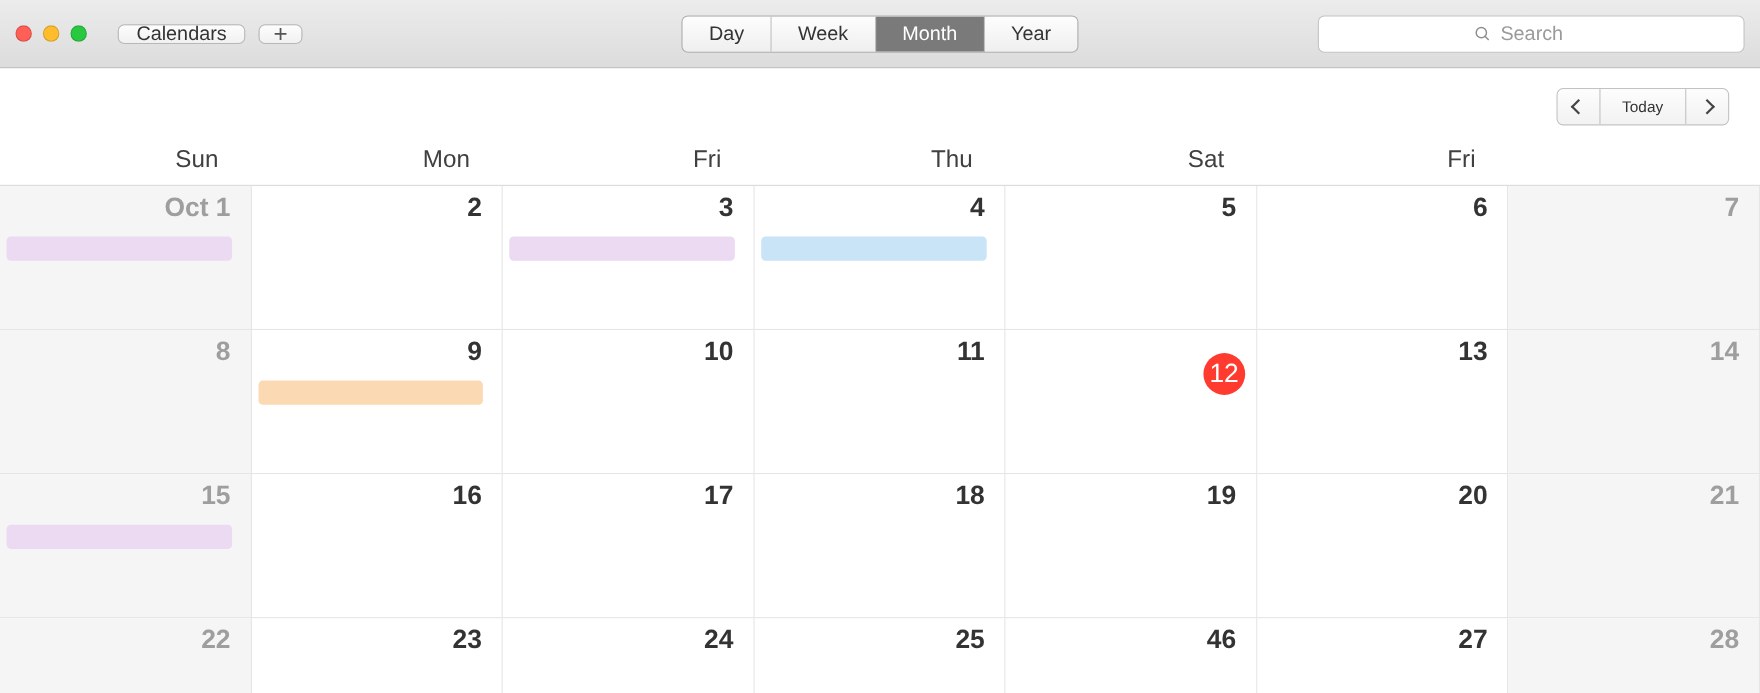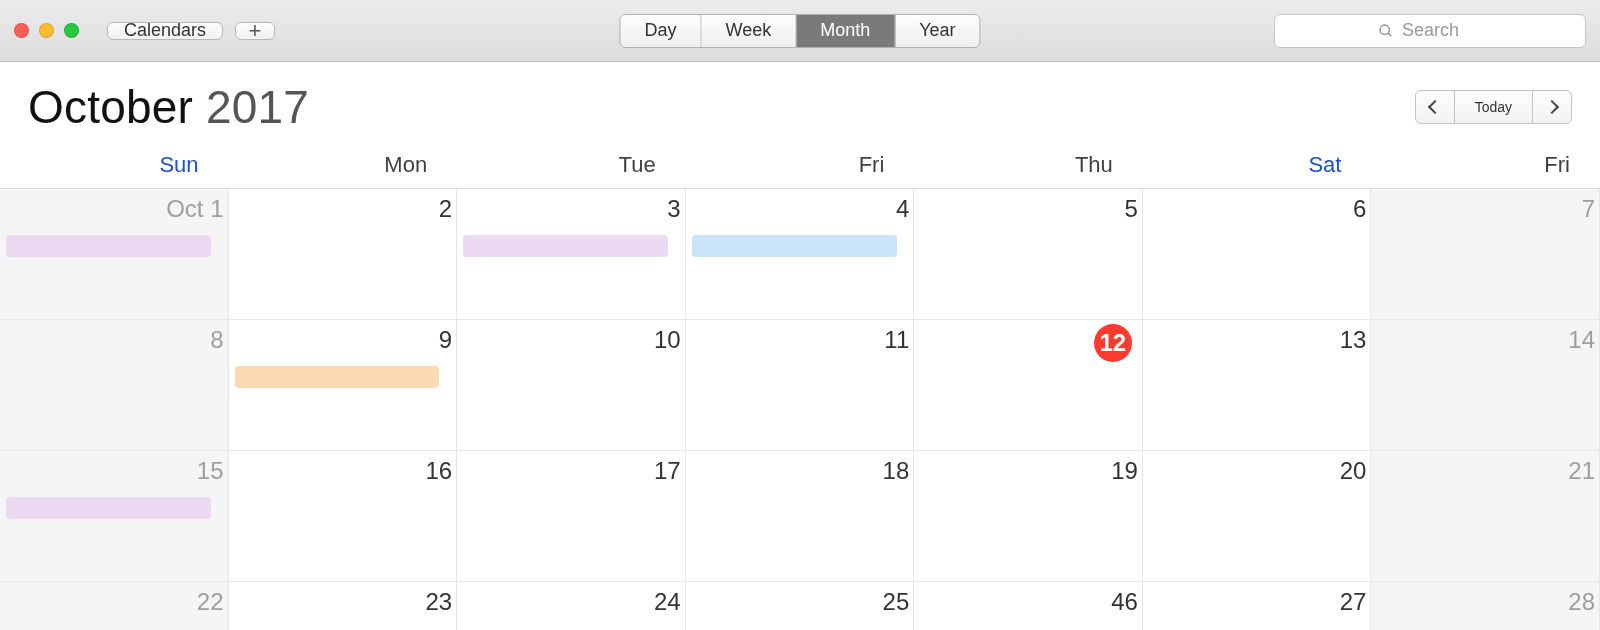--- a/index.html
+++ b/index.html
@@ -60,21 +60,21 @@
     border-right: 1px solid #c0c0c0;
   }
   .segmented .seg:last-child { border-right: none; }
   .segmented .seg.active {
     background: #7a7a7a;
     color: #fff;
   }
 
   .toolbar-right { margin-left: auto; }
   .search-wrap {
-    width: 312px; height: 34px;
+    width: 388px; height: 34px;
     border: 1px solid #c4c4c4;
     border-radius: 6px;
     background: #ffffff;
     display: flex; align-items: center; justify-content: center;
     gap: 8px;
     color: #9a9a9a;
     font-size: 18px;
   }
   .search-wrap input {
     border: none; outline: none; background: transparent;
@@ -118,51 +118,51 @@
     display: grid;
     grid-template-columns: repeat(7, 1fr);
     border-bottom: 1px solid #d9d9d9;
   }
   .weekday {
     text-align: right;
     padding: 6px 30px 10px 0;
     font-size: 22px;
     color: #404040;
   }
-  .weekday.dim { color: #1d4ed8; }
+  .weekday.dim { color: #404040; }
 
   
   .grid {
     display: grid;
     grid-template-columns: repeat(7, 1fr);
     grid-auto-rows: 131px;
   }
   .cell {
     border-right: 1px solid #e6e6e6;
     border-bottom: 1px solid #e6e6e6;
     position: relative;
     padding: 8px 12px 0 0;
   }
   .cell.weekend { background: #f5f5f5; }
   .cell .date {
     position: absolute;
-    top: 6px; right: 4px;
+    top: 6px; right: 18px;
     font-size: 24px;
     color: #333;
-    font-weight: 400;
+    font-weight: 700;
   }
   .cell.weekend .date { color: #9e9e9e; }
   .cell .date.today {
     background: #ff3b30;
     color: #fff;
     width: 38px; height: 38px;
     border-radius: 50%;
     display: flex; align-items: center; justify-content: center;
-    top: 4px; right: 10px;
-    font-weight: 700;
+    top: 21px; right: 10px;
+    font-weight: 400;
   }
   .event-bar {
     position: absolute;
     left: 6px;
     height: 22px;
     border-radius: 4px;
     top: 46px;
     width: 90%;
   }
   .ev-lavender { background: #ecd9f2; }
@@ -198,41 +198,35 @@
       <svg class="search-icon" viewBox="0 0 24 24" fill="none" stroke="#8e8e8e" stroke-width="2">
         <circle cx="10" cy="10" r="7"></circle>
         <line x1="20" y1="20" x2="15" y2="15"></line>
       </svg>
       <input type="text" placeholder="Search" style="">
     </div>
   </div>
 </div>
 
 <div class="header">
-  <div class="month-title">
-    <span class="month">October</span>
-    <span> </span>
-    <span class="year">2017</span>
-  </div>
 
   <div class="nav-group">
     <div class="nav-btn">
       <span class="chev left"></span>
     </div>
     <div class="nav-btn today-btn">Today</div>
     <div class="nav-btn">
       <span class="chev right"></span>
     </div>
   </div>
 </div>
 
 <div class="weekdays" id="weekdays-row">
     <div class="weekday dim">Sun</div>
     <div class="weekday">Mon</div>
-    <div class="weekday">Tue</div>
     <div class="weekday">Fri</div>
     <div class="weekday">Thu</div>
     <div class="weekday dim">Sat</div>
     <div class="weekday">Fri</div>
   </div>
 
 <div class="grid" id="calendar-grid">
     <div class="cell weekend">
       <div class="date">Oct 1</div>
       <div class="event-bar ev-lavender"></div>

